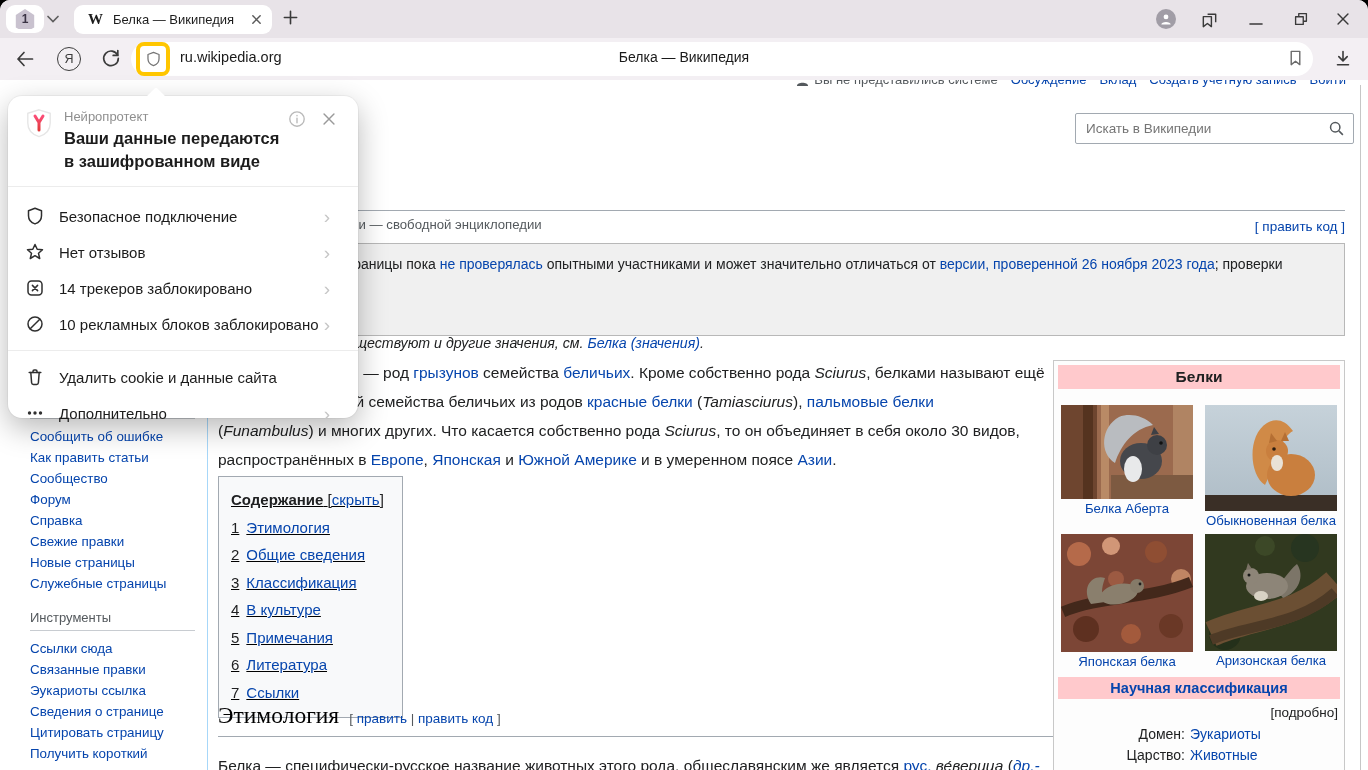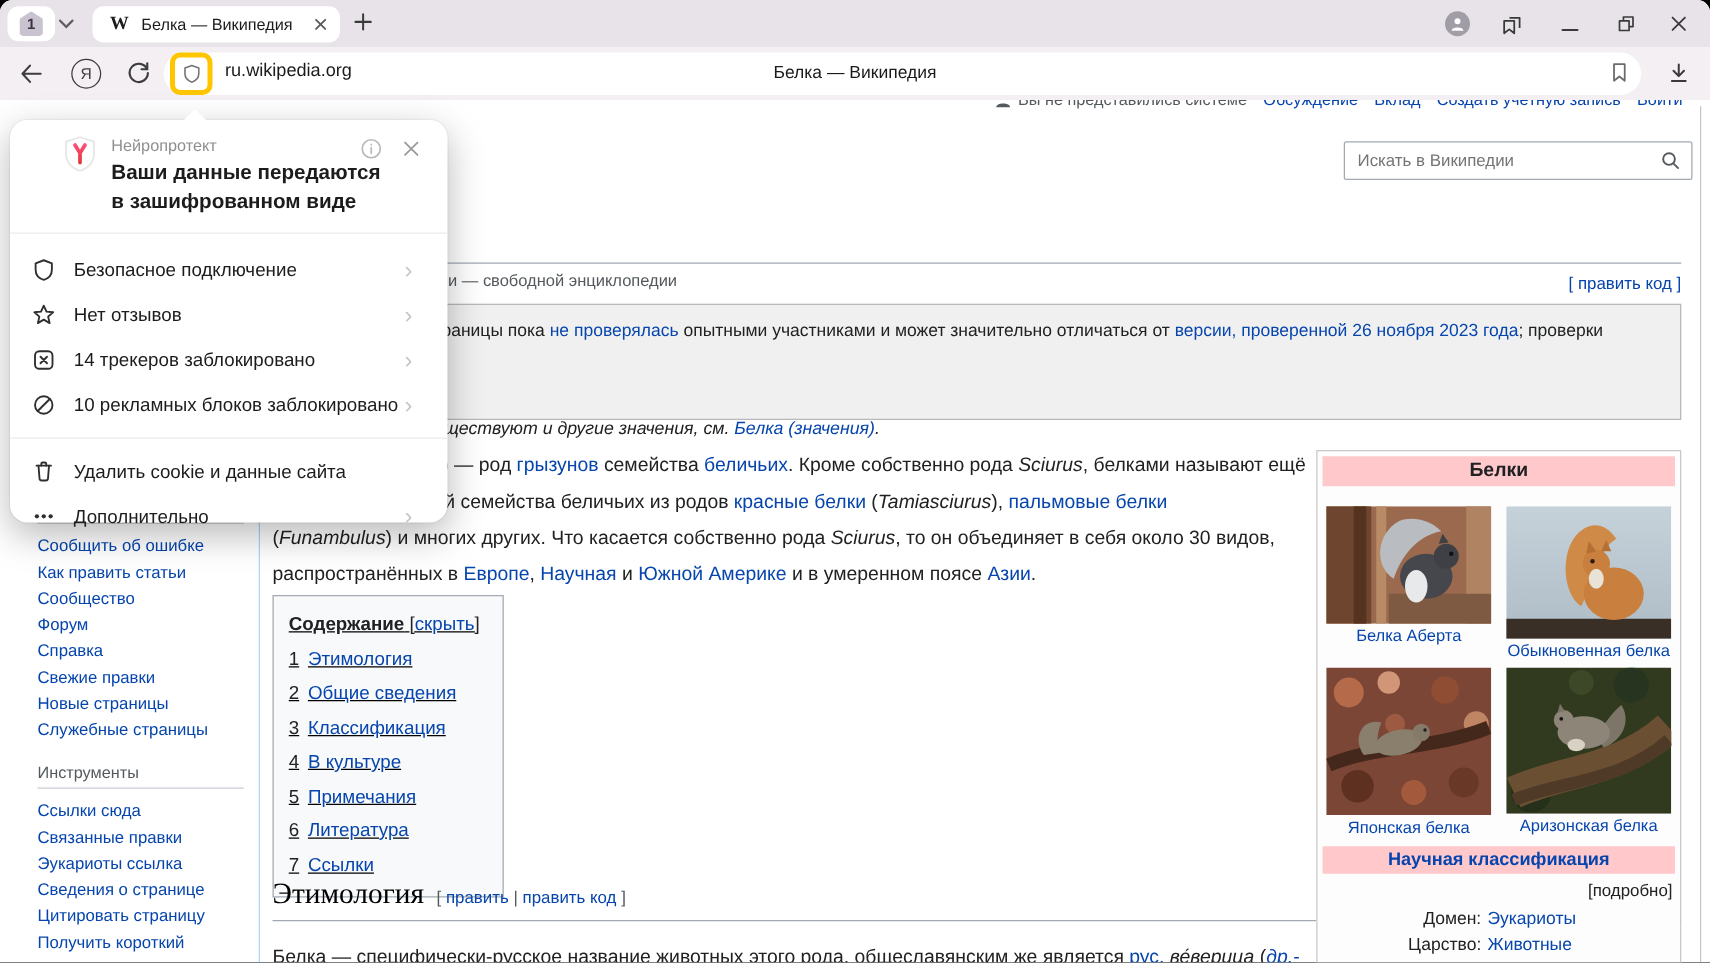--- a/index.html
+++ b/index.html
@@ -88,21 +88,21 @@
   .ib-sci{background:#ffc9cc;text-align:center;font-weight:bold;font-size:14.5px;padding:3px 0;margin-top:2px;}
   .ib-det{text-align:right;font-size:13.5px;color:#202122;margin:6px 2px 4px 0;}
   .ib-row{display:flex;line-height:21px;}
   .ib-lab{width:132px;text-align:right;color:#202122;padding-right:5px;}
 
   
   .popup{left:8px;top:96px;width:350px;height:322px;background:#fff;border-radius:14px;z-index:100;
     box-shadow:0 10px 30px rgba(0,0,0,.28),0 0 0 1px rgba(0,0,0,.04);}
   .popup:before{content:"";position:absolute;top:-6px;left:141px;width:14px;height:14px;background:#fff;
     transform:rotate(45deg);border-radius:2px;}
-  .pp-head{position:relative;padding:13px 16px 0 16px;margin-left:25px;}
+  .pp-head{position:relative;padding:13px 16px 0 16px;}
   .pp-logo{position:absolute;left:16px;top:12px;}
   .pp-brand{margin-left:40px;font-size:13px;color:#8f8f8f;}
   .pp-title{margin-left:40px;margin-top:3px;font-size:16.5px;line-height:23px;font-weight:bold;color:#1c1c1c;}
   .pp-info{position:absolute;right:52px;top:14px;}
   .pp-close{position:absolute;right:20px;top:14px;}
   .pp-div{height:1px;background:#ececec;margin:0;}
   .pp-div1{margin-top:13px;}
   .pp-rows{padding-top:11px;}
   .pp-row{height:36px;display:flex;align-items:center;padding:0 28px 0 17px;}
   .pp-ic{width:20px;flex:0 0 20px;}
@@ -155,21 +155,21 @@
     </div>
 
     <div class="abs hatnote">
       <span>У этого термина существуют и другие значения, см. </span><a class="lnk" style="font-style:italic;">Белка (значения)</a><span>.</span>
     </div>
 
     <p class="abs lead" style="margin:0;">
       <span>Бе́лки (</span><a class="lnk">лат.</a><span> </span><i>Sciurus</i><span>) — род </span><a class="lnk">грызунов</a><span> семейства </span><a class="lnk">беличьих</a><span>. Кроме собственно рода </span><i>Sciurus</i><span>, белками называют ещё</span><br>
       <span>ряд представителей семейства беличьих из родов </span><a class="lnk">красные белки</a><span> (</span><i>Tamiasciurus</i><span>), </span><a class="lnk">пальмовые белки</a><br>
       <span>(</span><i>Funambulus</i><span>) и многих других. Что касается собственно рода </span><i>Sciurus</i><span>, то он объединяет в себя около 30 видов,</span><br>
-      <span>распространённых в </span><a class="lnk">Европе</a><span>, </span><a class="lnk">Научная</a><span> и </span><a class="lnk">Южной Америке</a><span> и в умеренном поясе </span><a class="lnk">Азии</a><span>.</span>
+      <span>распространённых в </span><a class="lnk">Европе</a><span>, </span><a class="lnk">Японская</a><span> и </span><a class="lnk">Южной Америке</a><span> и в умеренном поясе </span><a class="lnk">Азии</a><span>.</span>
     </p>
 
     <div class="abs toc">
       <div class="toc-row"><span class="toc-h">Содержание</span>
         <span class="dark">[</span><a class="lnk">скрыть</a><span class="dark">]</span></div>
       <div class="toc-row"><span class="toc-num">1</span><a class="lnk">Этимология</a></div>
       <div class="toc-row"><span class="toc-num">2</span><a class="lnk">Общие сведения</a></div>
       <div class="toc-row"><span class="toc-num">3</span><a class="lnk">Классификация</a></div>
       <div class="toc-row"><span class="toc-num">4</span><a class="lnk">В культуре</a></div>
       <div class="toc-row"><span class="toc-num">5</span><a class="lnk">Примечания</a></div>

